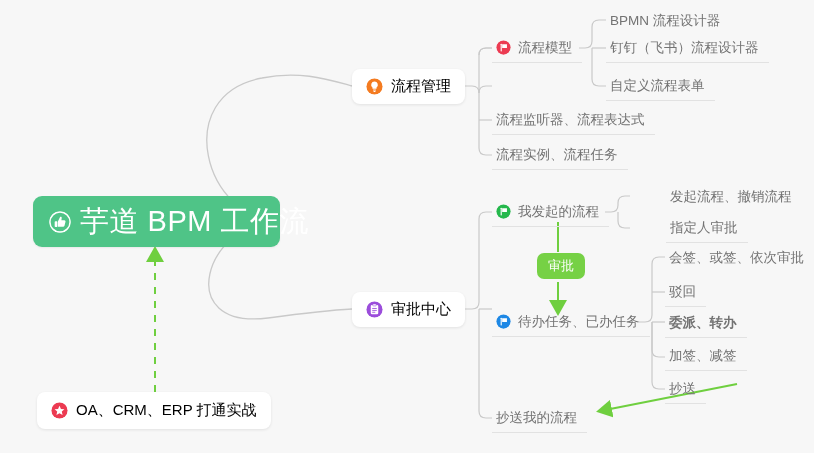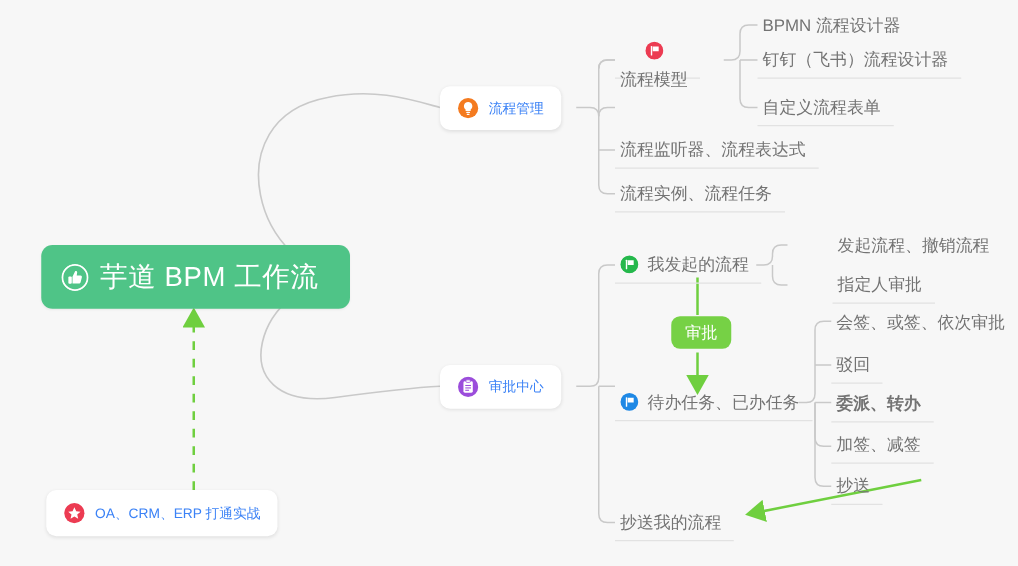--- a/index.html
+++ b/index.html
@@ -16,29 +16,29 @@
   
   .node{position:absolute;display:flex;align-items:center;box-sizing:border-box;white-space:nowrap;}
 
   
   .root{
     left:33px;top:196px;width:247px;height:51px;
     background:#4fc487;border-radius:9px;
     padding:0 16px;gap:9px;
     box-shadow:0 1px 2px rgba(0,0,0,.06);
   }
-  .root .label{color:#ffffff;font-size:22px;letter-spacing:.5px;}
+  .root .label{color:#ffffff;font-size:29px;letter-spacing:.5px;}
 
   
   .card{
     background:#ffffff;border-radius:8px;
     padding:0 14px;height:35px;gap:8px;
     box-shadow:0 1px 3px rgba(0,0,0,.09);
   }
-  .card .label{color:#3b82f6;font-size:11px;}
+  .card .label{color:#000000;font-size:15px;}
 
   
   .plain{
     height:30px;gap:7px;
     border-bottom:1px solid #e2e2e2;
     padding:0 10px 0 4px;
   }
   .plain .label{color:#737373;font-size:13.5px;}
 
   
@@ -118,21 +118,21 @@
   <div class="node card" style="left:352px;top:69px;">
     <svg class="ic" viewBox="0 0 20 20">
       <circle cx="10" cy="10" r="9.5" fill="#f47b20"></circle>
       <path d="M10 4.2 A3.9 3.9 0 0 0 7.6 11.2 L7.6 12.6 L12.4 12.6 L12.4 11.2 A3.9 3.9 0 0 0 10 4.2 Z" fill="#ffffff"></path>
       <rect x="8.2" y="13.4" width="3.6" height="1.3" rx="0.6" fill="#ffffff"></rect>
       <rect x="8.7" y="15.3" width="2.6" height="1.1" rx="0.5" fill="#ffffff"></rect>
     </svg>
     <span class="label">流程管理</span>
   </div>
 
-  <div class="node plain" style="left:492px;top:33px;flex-direction:column;">
+  <div class="node plain" style="left:492px;top:33px;">
     <svg class="ic sm" viewBox="0 0 20 20">
       <circle cx="10" cy="10" r="9.5" fill="#ec3b52"></circle>
       <rect x="6.2" y="5" width="1.5" height="10.2" rx="0.6" fill="#ffffff"></rect>
       <path d="M8.2 5.6 L14.6 5.6 L14.6 10.6 L8.2 10.6 Z" fill="#ffffff"></path>
     </svg>
     <span class="label">流程模型</span>
   </div>
 
   <div class="node plain" style="left:606px;top:6px;border-bottom:none;">
     <span class="label">BPMN 流程设计器</span>

